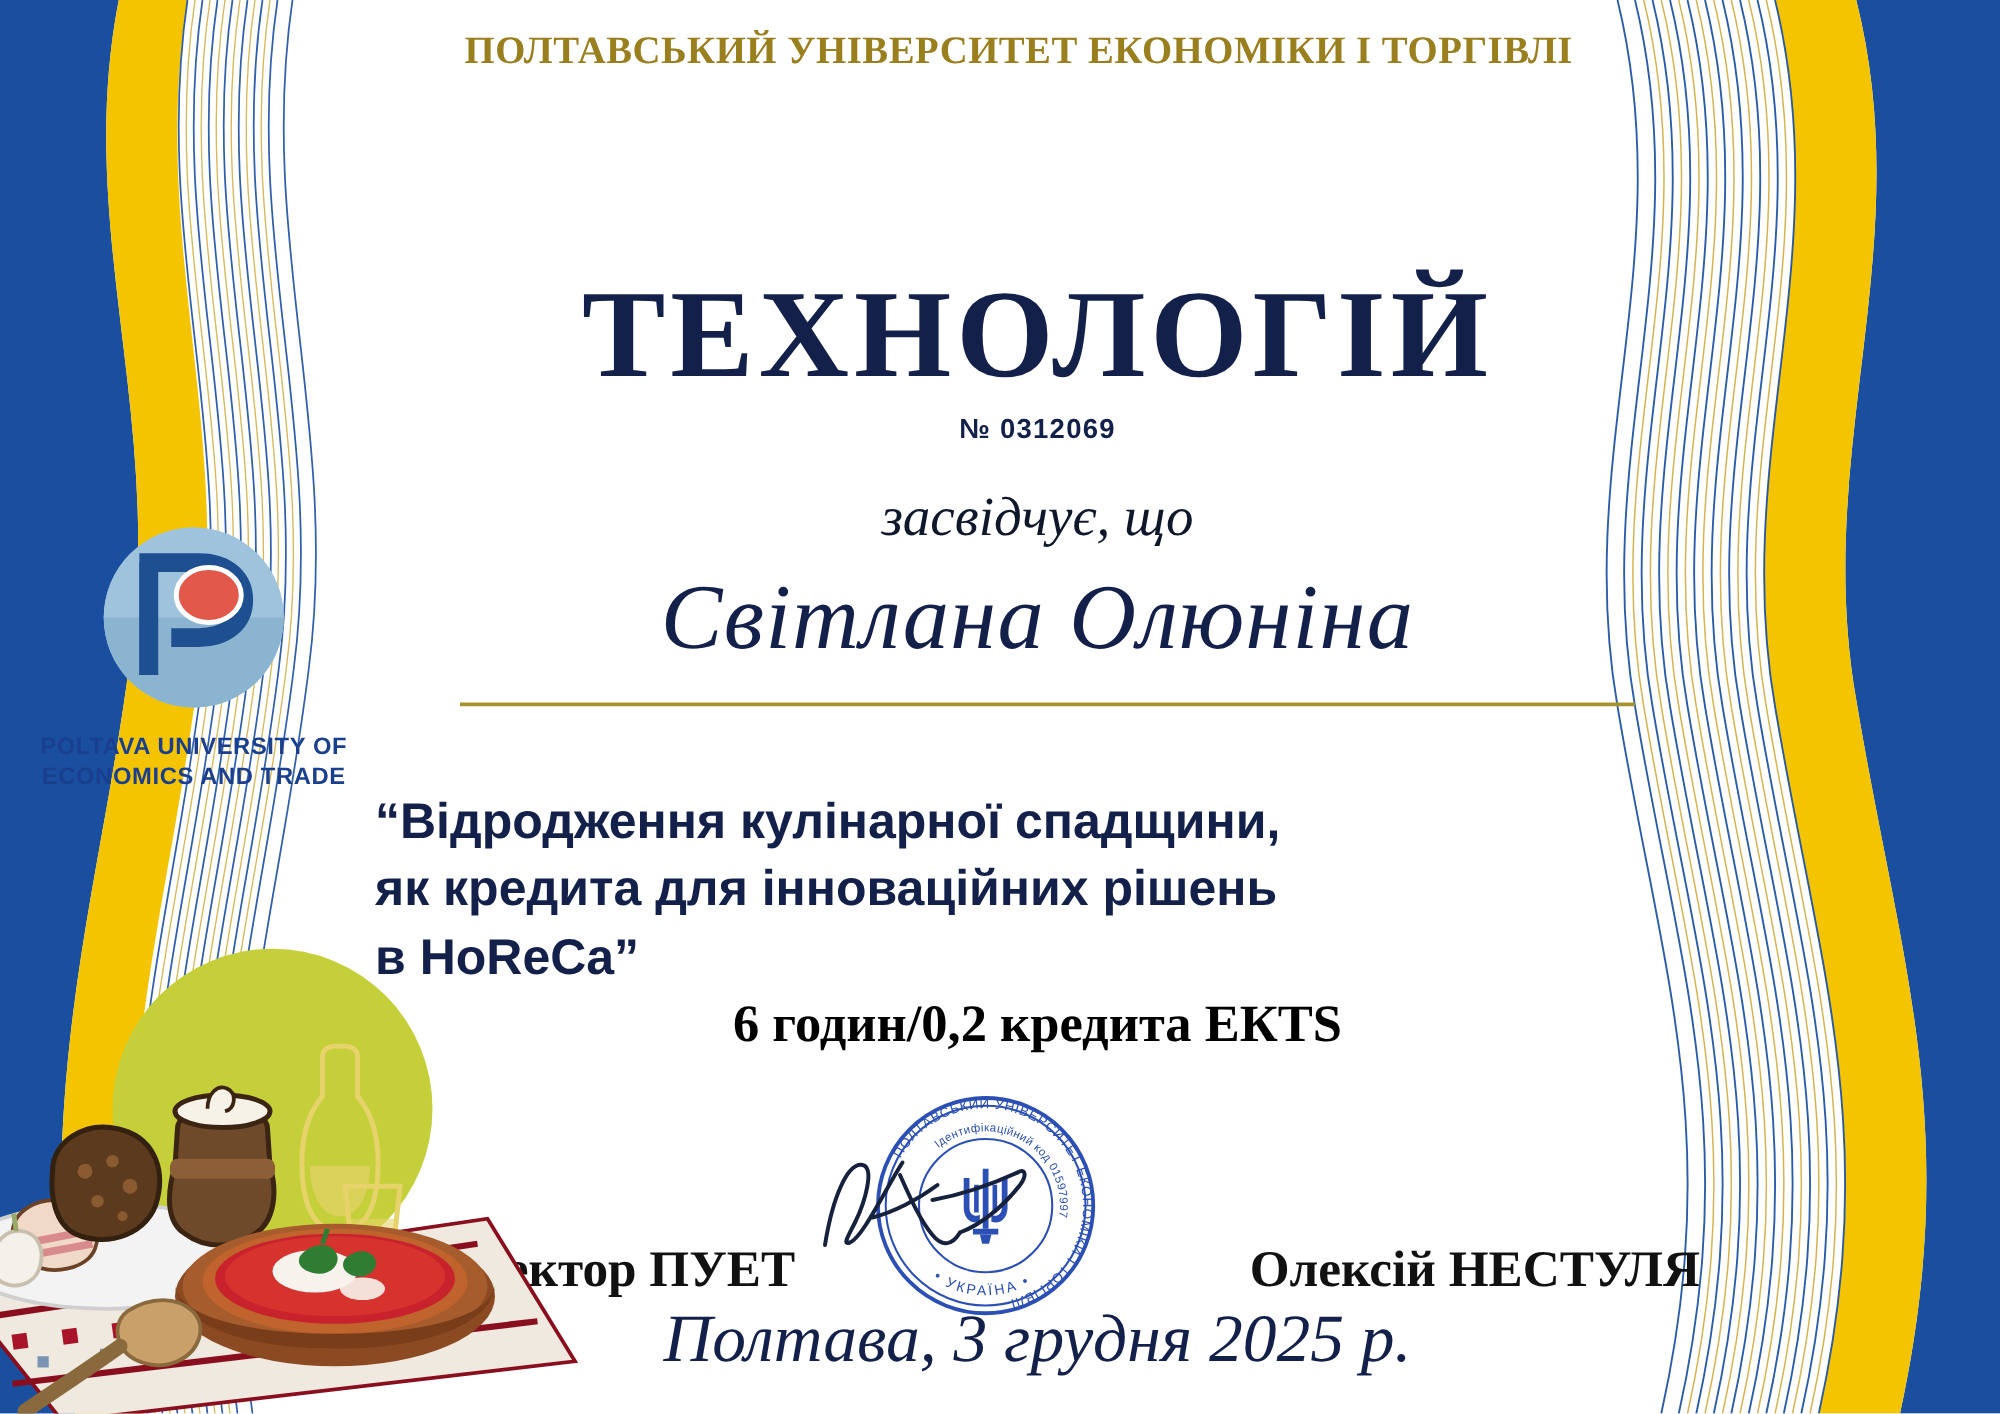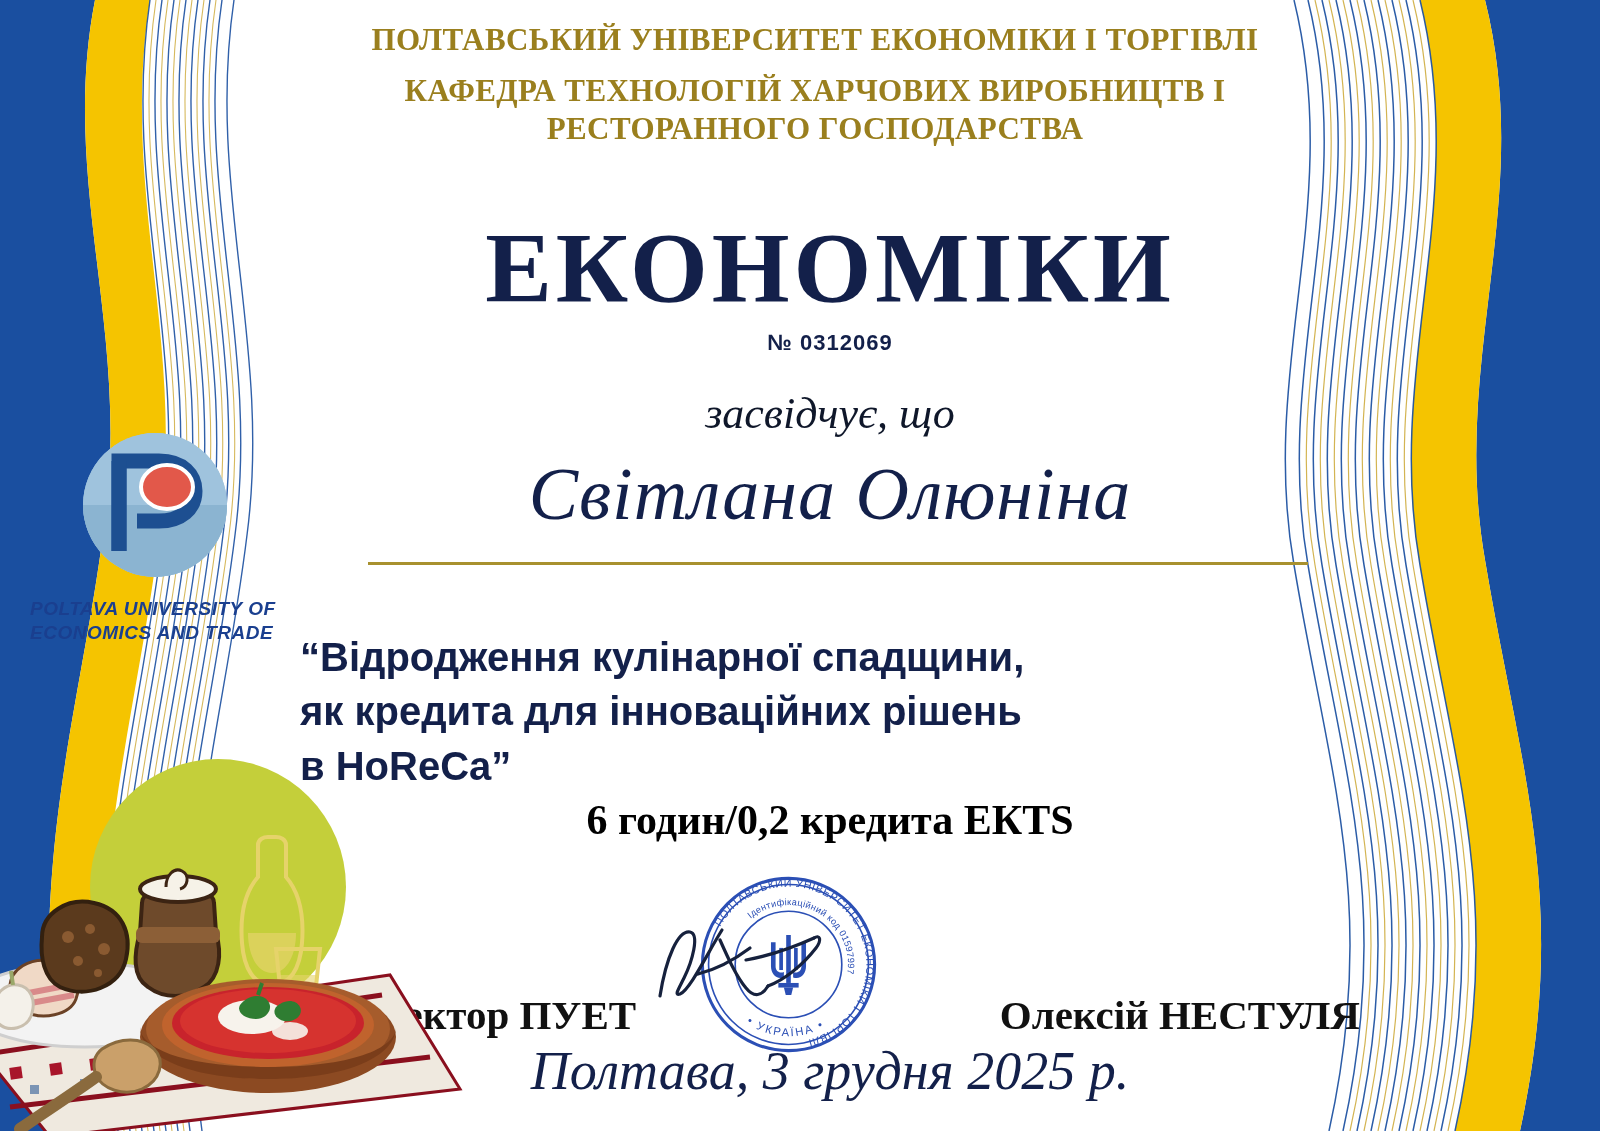--- a/index.html
+++ b/index.html
@@ -199,24 +199,23 @@
     font-family: "Liberation Serif", serif;
     font-style: italic;
     font-size: 54px;
     color: #13204a;
   }
 
   
   .logo-block {
     position: absolute;
     left: 30px;
-    top: 425px;
+    top: 414px;
     width: 250px;
-    text-align: left;
-    font-style: italic;
+    text-align: center;
   }
   .logo-mark { width: 160px; height: 160px; margin: 0 auto; display: block; }
   .logo-text {
     margin-top: 12px;
     font-family: "Liberation Sans", sans-serif;
     font-weight: bold;
     font-size: 19px;
     letter-spacing: 0.5px;
     color: #1a3f8f;
     line-height: 1.25;
@@ -281,27 +280,23 @@
       <path d="M101,0 C151,205 66,365 101,565 C136,775 186,905 136,1131"></path>
       <path d="M87,0 C137,205 52,365 87,565 C122,775 172,905 122,1131"></path>
       <path d="M73,0 C123,205 38,365 73,565 C108,775 158,905 108,1131"></path>
       <path d="M59,0 C109,205 24,365 59,565 C94,775 144,905 94,1131"></path>
       <path d="M45,0 C95,205 10,365 45,565 C80,775 130,905 80,1131"></path>
     </g>
   </svg>
 
   <div class="header">
     <div class="line1">ПОЛТАВСЬКИЙ УНІВЕРСИТЕТ ЕКОНОМІКИ І ТОРГІВЛІ</div>
-    <div class="line2">
-      <div>КАФЕДРА ТЕХНОЛОГІЙ ХАРЧОВИХ ВИРОБНИЦТВ І</div>
-      <div>РЕСТОРАННОГО ГОСПОДАРСТВА</div>
-    </div>
   </div>
 
-  <div class="cert-title">ЕКОНОМІКИ</div>
+  <div class="cert-title">ТЕХНОЛОГІЙ</div>
   <div class="cert-number">№ 0312069</div>
   <div class="certifies">засвідчує, що</div>
 
   <div class="recipient">Світлана Олюніна</div>
   <div class="recipient-rule"></div>
 
   <div class="event-title">
     <div>“Відродження кулінарної спадщини,</div>
     <div>як кредита для інноваційних рішень</div>
     <div>в HoReCa”</div>

